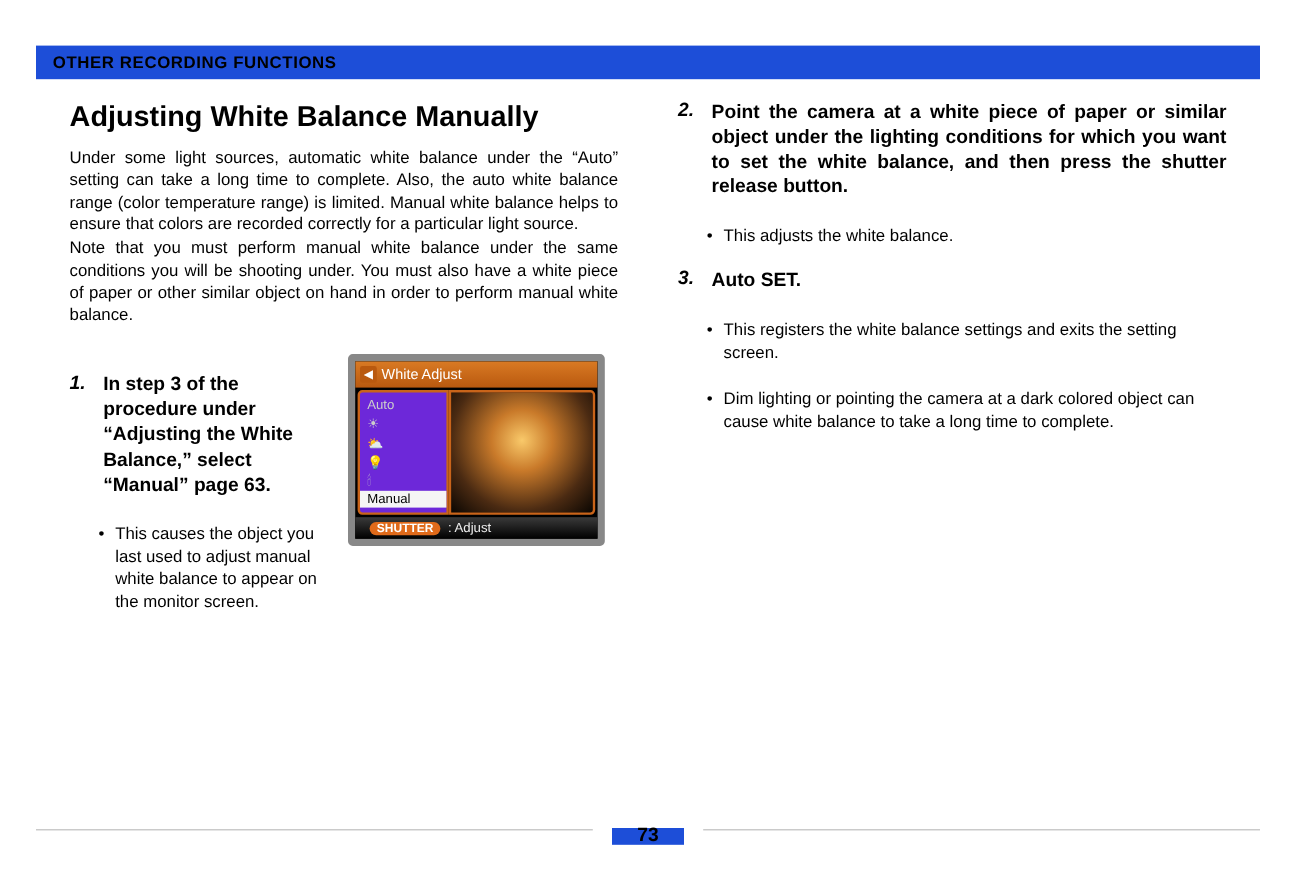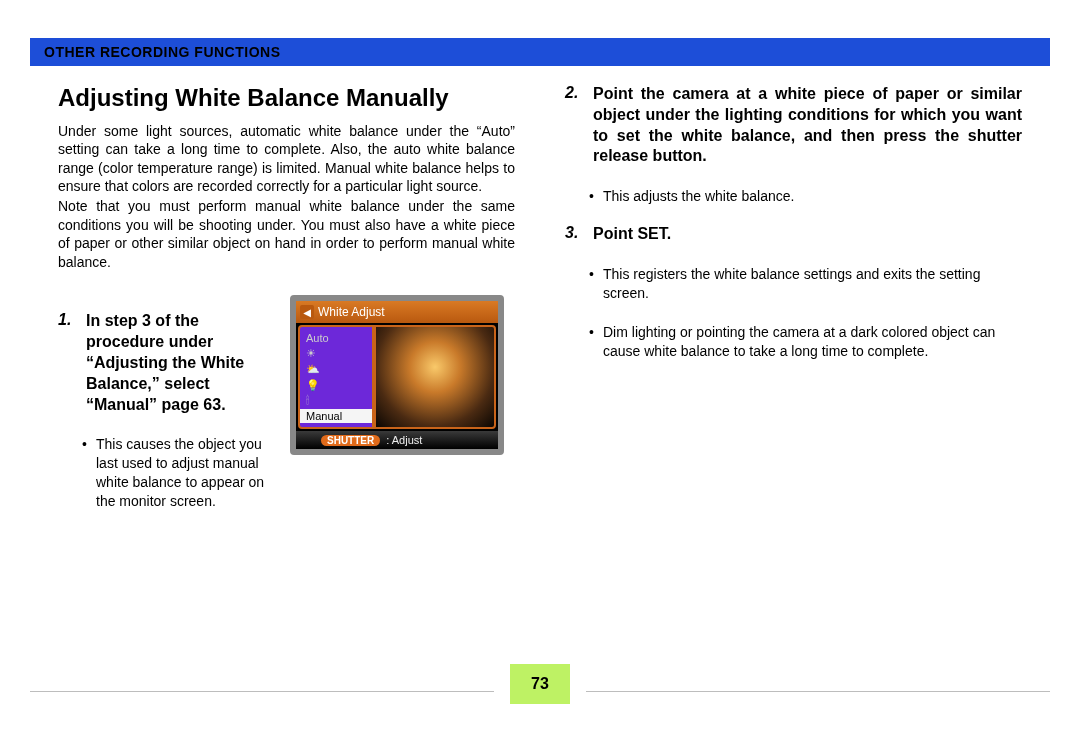--- a/index.html
+++ b/index.html
@@ -20,23 +20,23 @@
   .step1-text{flex:0 0 214px}
   .screen-wrap{flex:0 0 auto;margin-top:2px}
   .screen{width:214px;height:160px;border:6px solid #888;border-radius:4px;background:#000;box-sizing:border-box;overflow:hidden}
   .scr-hbar{height:22px;background:linear-gradient(#d97a24,#b9590f);display:flex;align-items:center;color:#fff;font-size:12px}
   .scr-hbar .back{width:14px;height:14px;background:#b9590f;border-radius:2px;margin:0 4px;display:flex;align-items:center;justify-content:center;font-size:10px}
   .scr-body{display:flex;height:108px}
   .scr-list{width:76px;border:2px solid #c9641a;border-radius:4px 0 0 4px;margin:2px 0 2px 2px;background:#6d28d9;display:flex;flex-direction:column;justify-content:space-between;padding:4px 6px;box-sizing:border-box}
   .scr-list .row{font-size:11px;color:#ccc;height:14px;display:flex;align-items:center}
   .scr-list .row.sel{color:#000;background:#f5f5f5;margin:0 -6px;padding:0 6px}
   .scr-img{flex:1;border:2px solid #c9641a;border-radius:0 4px 4px 0;margin:2px 2px 2px 0;background:radial-gradient(circle at 50% 40%,#f9c96a 0%,#c97a2a 30%,#4a2a12 70%,#0a0602 100%)}
-  .scr-fbar{height:18px;background:linear-gradient(#3a3a3a,#000);color:#eee;font-size:11px;display:flex;align-items:center;padding-left:25px;gap:6px}
+  .scr-fbar{height:18px;background:linear-gradient(#3a3a3a,#000);color:#eee;font-size:11px;display:flex;align-items:center;padding-left:12px;gap:6px}
   .scr-fbar .pill{background:#e06a1a;color:#fff;border-radius:8px;padding:0 6px;font-size:10px;font-weight:bold}
-  .page-num-box{position:absolute;left:50%;transform:translateX(-50%);bottom:26px;width:60px;height:40px;background:#bef264;display:flex;align-items:center;justify-content:center;font-weight:bold;font-size:16px}
+  .page-num-box{position:absolute;left:50%;transform:translateX(-50%);bottom:26px;width:60px;height:14px;background:#1d4ed8;display:flex;align-items:center;justify-content:center;font-weight:bold;font-size:16px}
   .rule{position:absolute;bottom:38px;height:1px;background:#bdbdbd}
   .rule.l{left:30px;right:586px}
   .rule.r{left:586px;right:30px}
 </style>
 </head>
 <body>
 
 <div class="page">
 
   <div class="header-band">
@@ -87,21 +87,21 @@
 
     <div class="col">
       <div class="step" style="margin-top:0">
         <div class="num">2.</div>
         <div class="txt justify">Point the camera at a white piece of paper or similar object under the lighting conditions for which you want to set the white balance, and then press the shutter release button.</div>
       </div>
       <div class="sub">This adjusts the white balance.</div>
 
       <div class="step">
         <div class="num">3.</div>
-        <div class="txt">Point SET.</div>
+        <div class="txt">Auto SET.</div>
       </div>
       <div class="sub">This registers the white balance settings and exits the setting screen.</div>
       <div class="sub">Dim lighting or pointing the camera at a dark colored object can cause white balance to take a long time to complete.</div>
     </div>
 
   </div>
 
   <div class="rule l"></div>
   <div class="rule r"></div>
   <div class="page-num-box">73</div>

